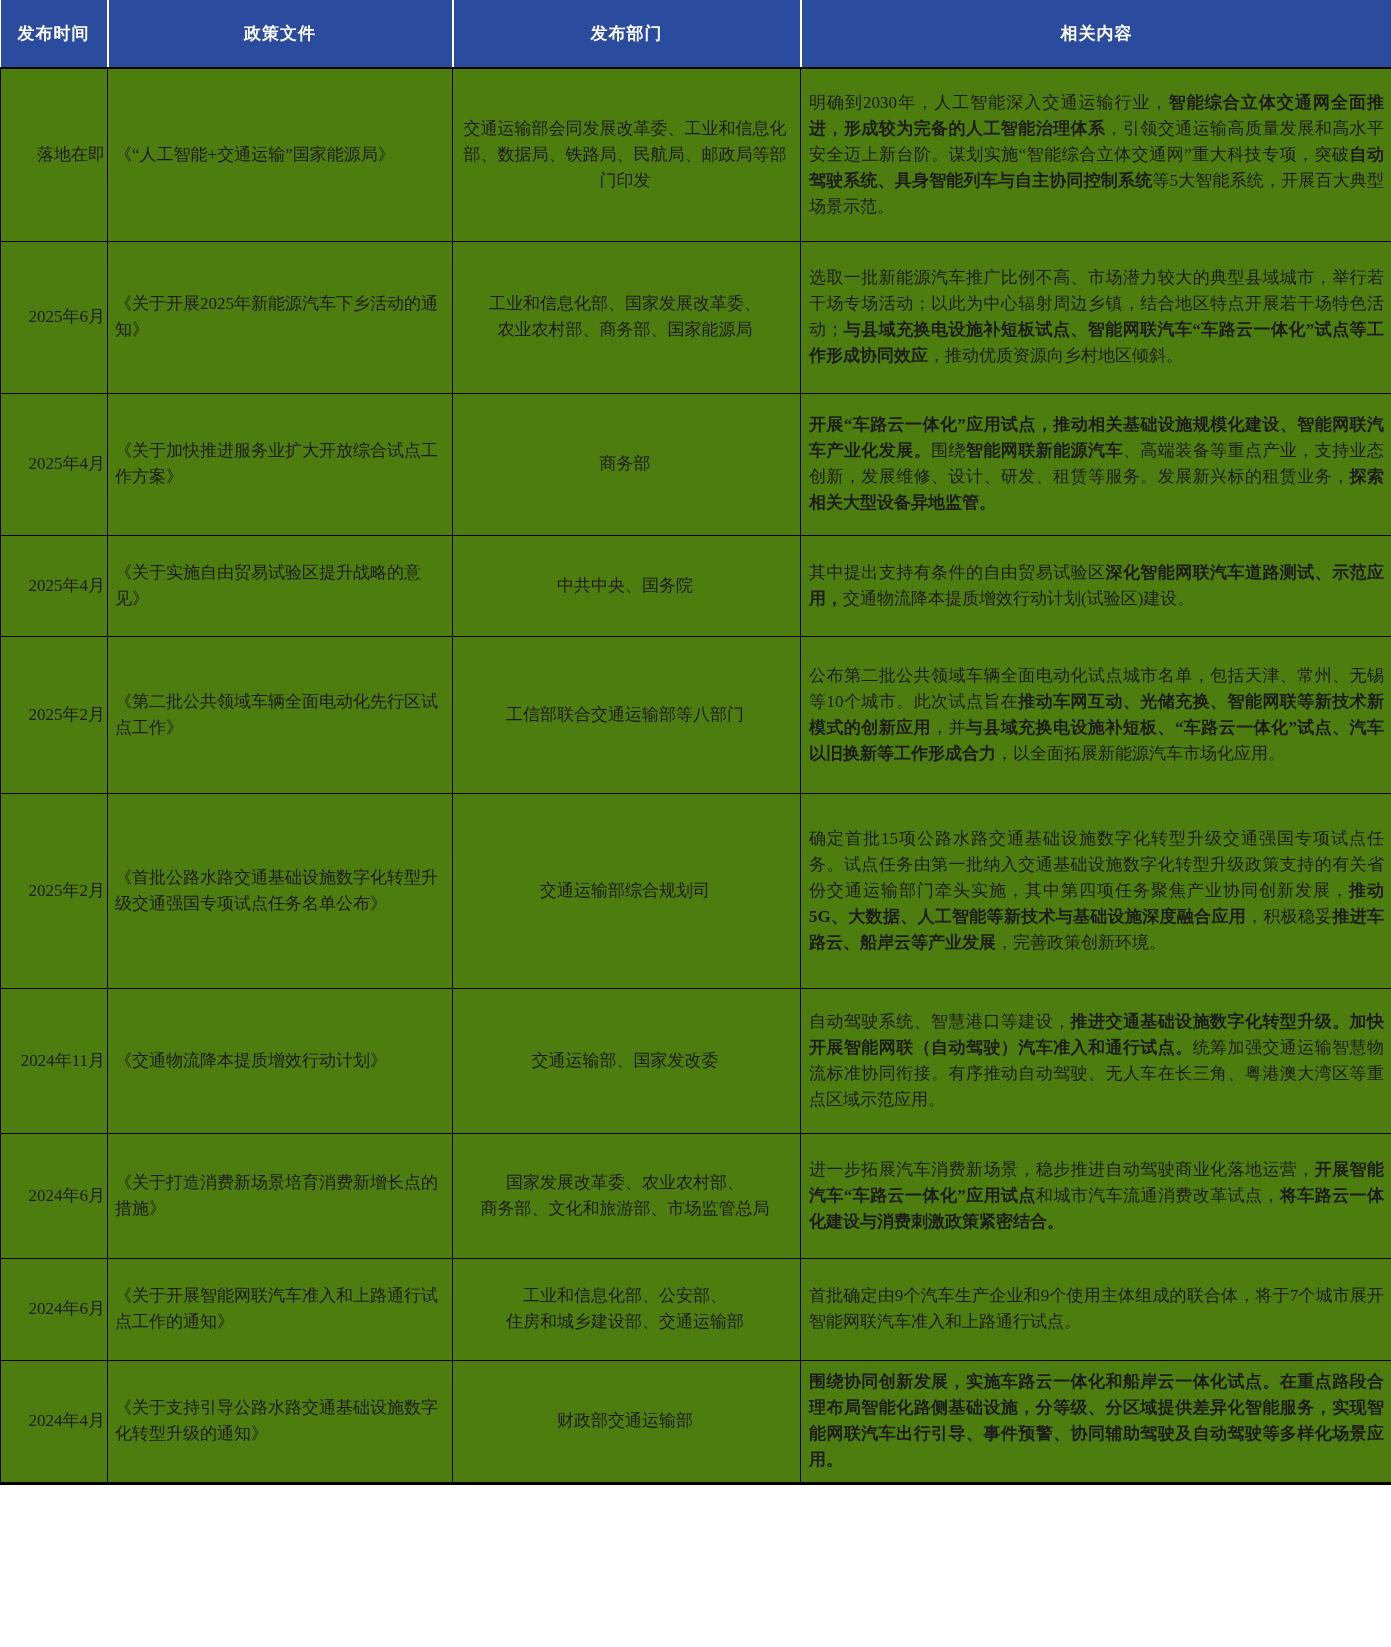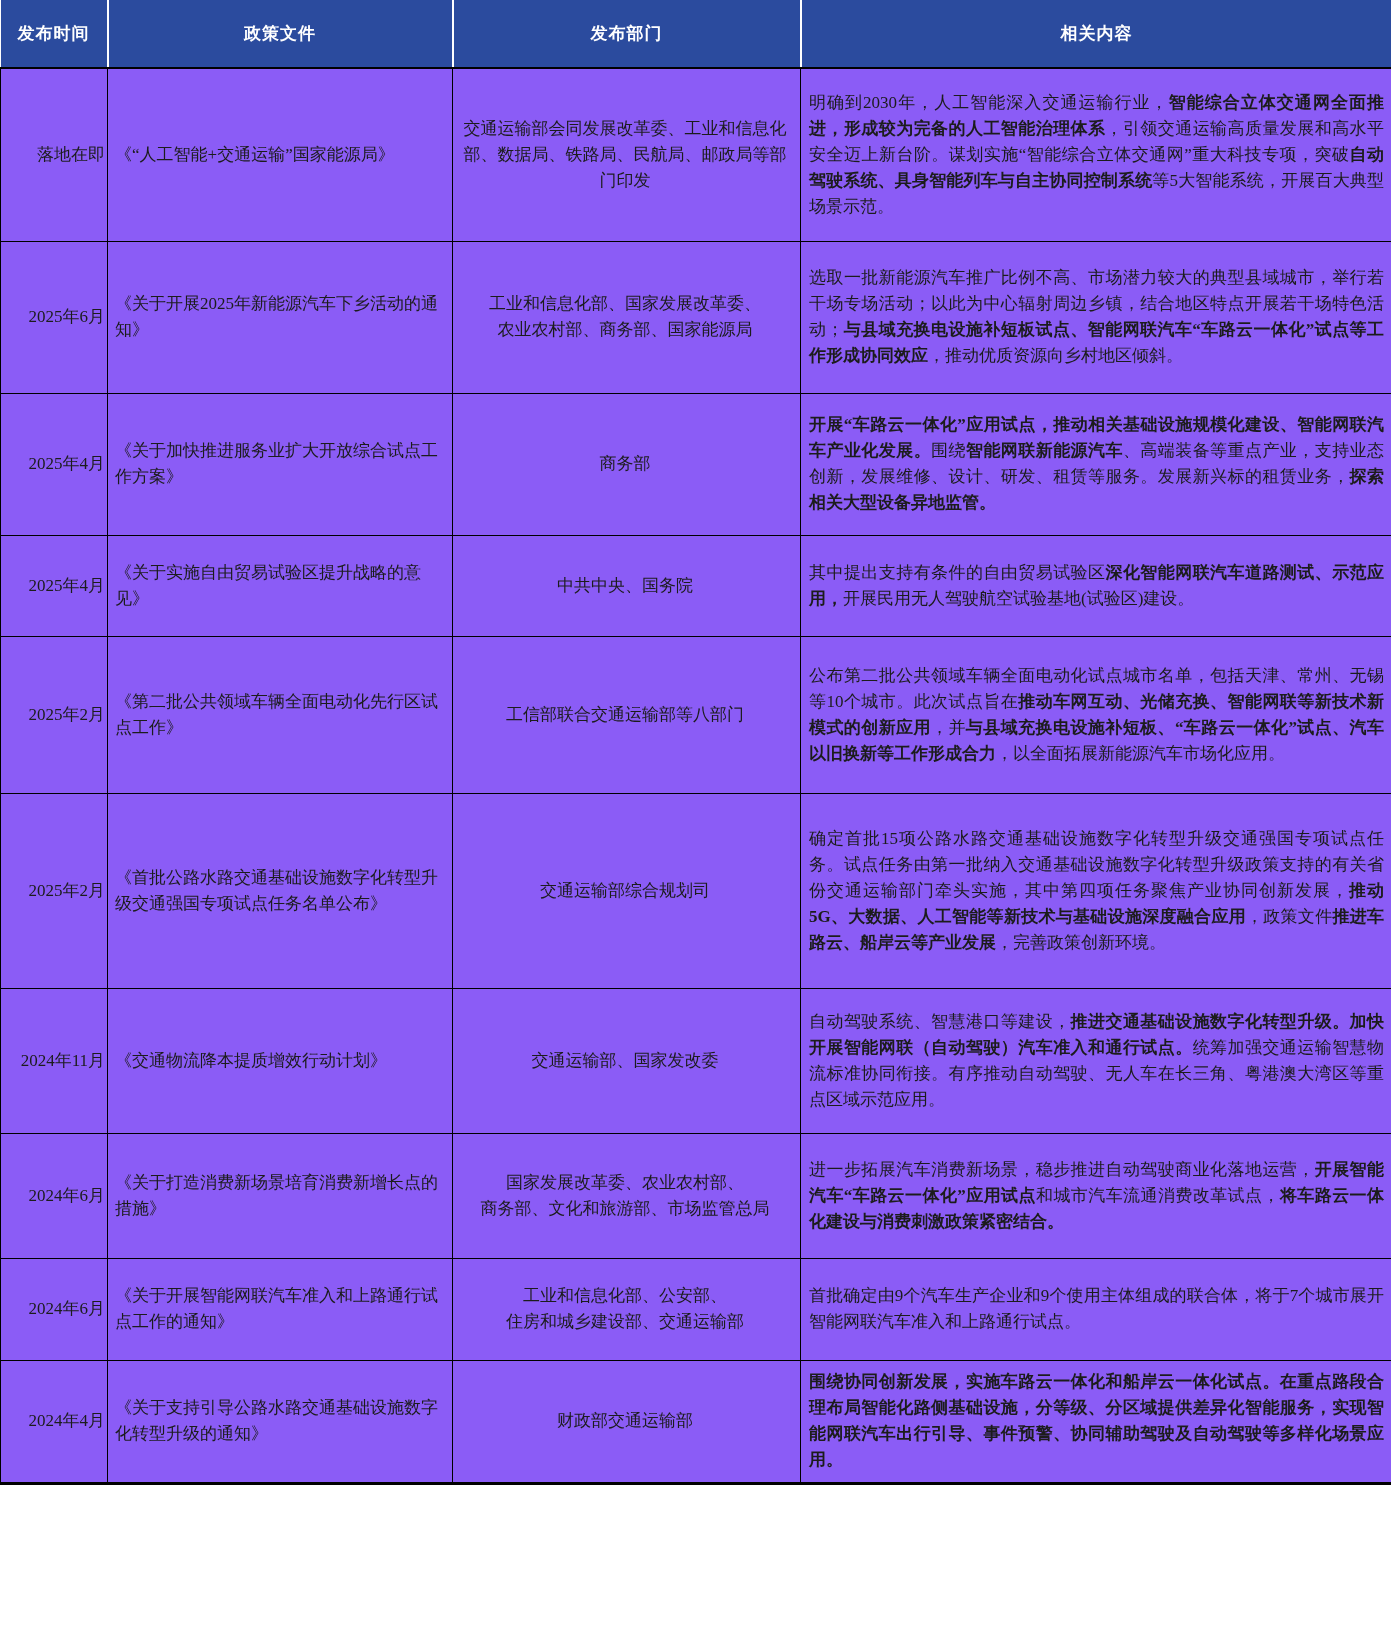--- a/index.html
+++ b/index.html
@@ -42,21 +42,21 @@
     border-bottom: 2px solid var(--border);
     letter-spacing: 1px;
   }
   thead th:last-child { border-right: none; }
 
   tbody td {
     border: 1px solid var(--border);
     vertical-align: middle;
     font-size: 17px;
     line-height: 26px;
-    background: #8b5cf6;
+    background: #4d7c0f;
   }
   td.c-date {
     text-align: right;
     padding: 2px 2px;
   }
   td.c-doc {
     text-align: left;
     padding: 2px 10px 2px 7px;
   }
   td.c-dept {
@@ -106,33 +106,33 @@
         <tr style="height: 142px;">
     <td class="c-date">2025年4月</td>
     <td class="c-doc">《关于加快推进服务业扩大开放综合试点工作方案》</td>
     <td class="c-dept">商务部</td>
     <td class="c-content"><span class="bd">开展“车路云一体化”应用试点，推动相关基础设施规模化建设、智能网联汽车产业化发展。</span><span>围绕</span><span class="bd">智能网联新能源汽车</span><span>、高端装备等重点产业，支持业态创新，发展维修、设计、研发、租赁等服务。发展新兴标的租赁业务，</span><span class="bd">探索相关大型设备异地监管。</span></td>
   </tr>
         <tr style="height: 101px;">
     <td class="c-date">2025年4月</td>
     <td class="c-doc">《关于实施自由贸易试验区提升战略的意见》</td>
     <td class="c-dept">中共中央、国务院</td>
-    <td class="c-content"><span>其中提出支持有条件的自由贸易试验区</span><span class="bd">深化智能网联汽车道路测试、示范应用，</span><span>开展民用无人驾驶航空试验基地(试验区)建设。</span></td>
+    <td class="c-content"><span>其中提出支持有条件的自由贸易试验区</span><span class="bd">深化智能网联汽车道路测试、示范应用，</span><span>交通物流降本提质增效行动计划(试验区)建设。</span></td>
   </tr>
         <tr style="height: 157px;">
     <td class="c-date">2025年2月</td>
     <td class="c-doc">《第二批公共领域车辆全面电动化先行区试点工作》</td>
     <td class="c-dept">工信部联合交通运输部等八部门</td>
     <td class="c-content"><span>公布第二批公共领域车辆全面电动化试点城市名单，包括天津、常州、无锡等10个城市。此次试点旨在</span><span class="bd">推动车网互动、光储充换、智能网联等新技术新模式的创新应用</span><span>，并</span><span class="bd">与县域充换电设施补短板、“车路云一体化”试点、汽车以旧换新等工作形成合力</span><span>，以全面拓展新能源汽车市场化应用。</span></td>
   </tr>
         <tr style="height: 195px;">
     <td class="c-date">2025年2月</td>
     <td class="c-doc">《首批公路水路交通基础设施数字化转型升级交通强国专项试点任务名单公布》</td>
     <td class="c-dept">交通运输部综合规划司</td>
-    <td class="c-content"><span>确定首批15项公路水路交通基础设施数字化转型升级交通强国专项试点任务。试点任务由第一批纳入交通基础设施数字化转型升级政策支持的有关省份交通运输部门牵头实施，其中第四项任务聚焦产业协同创新发展，</span><span class="bd">推动5G、大数据、人工智能等新技术与基础设施深度融合应用</span><span>，政策文件</span><span class="bd">推进车路云、船岸云等产业发展</span><span>，完善政策创新环境。</span></td>
+    <td class="c-content"><span>确定首批15项公路水路交通基础设施数字化转型升级交通强国专项试点任务。试点任务由第一批纳入交通基础设施数字化转型升级政策支持的有关省份交通运输部门牵头实施，其中第四项任务聚焦产业协同创新发展，</span><span class="bd">推动5G、大数据、人工智能等新技术与基础设施深度融合应用</span><span>，积极稳妥</span><span class="bd">推进车路云、船岸云等产业发展</span><span>，完善政策创新环境。</span></td>
   </tr>
         <tr style="height: 145px;">
     <td class="c-date">2024年11月</td>
     <td class="c-doc">《交通物流降本提质增效行动计划》</td>
     <td class="c-dept">交通运输部、国家发改委</td>
     <td class="c-content"><span>自动驾驶系统、智慧港口等建设，</span><span class="bd">推进交通基础设施数字化转型升级。加快开展智能网联（自动驾驶）汽车准入和通行试点。</span><span>统筹加强交通运输智慧物流标准协同衔接。有序推动自动驾驶、无人车在长三角、粤港澳大湾区等重点区域示范应用。</span></td>
   </tr>
         <tr style="height: 125px;">
     <td class="c-date">2024年6月</td>
     <td class="c-doc">《关于打造消费新场景培育消费新增长点的措施》</td>

